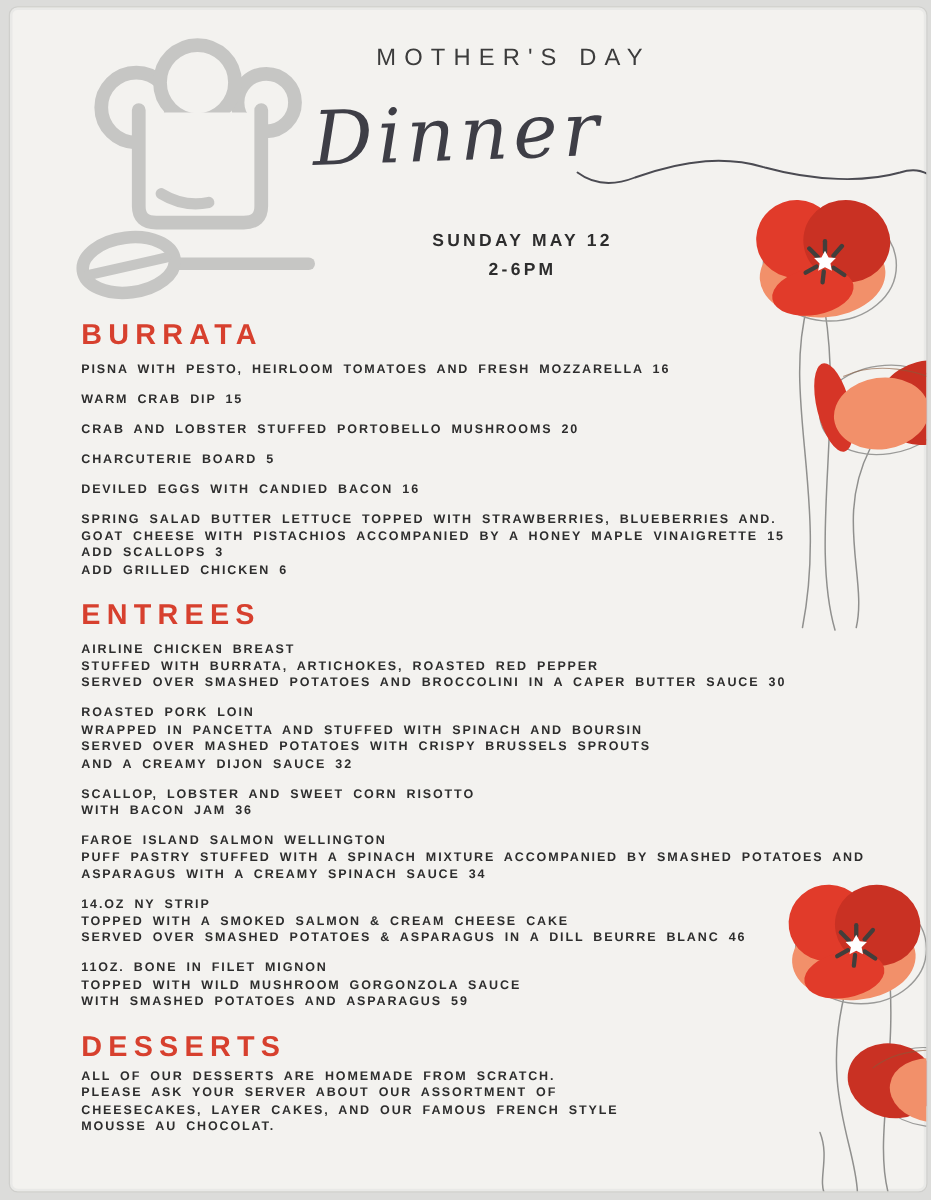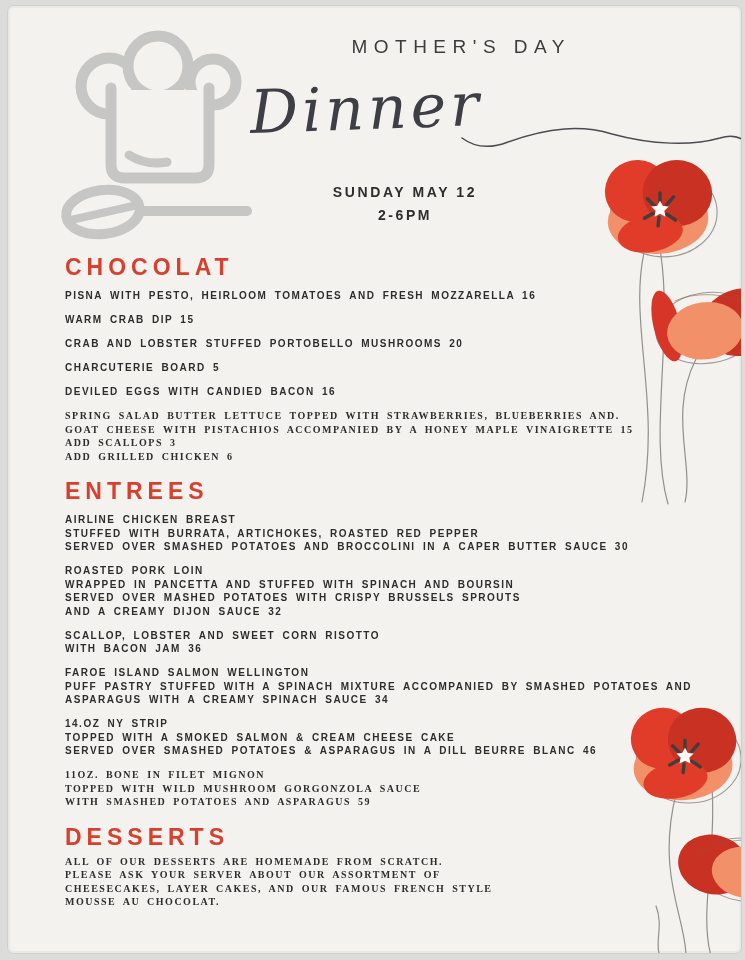--- a/index.html
+++ b/index.html
@@ -21,50 +21,50 @@
     background:#f3f2ef;
     border:1px solid #cfcfcc;
     border-radius:7px;
     box-shadow:0 0 0 2px #e9e9e7 inset;
     overflow:hidden;
   }
   
   .chef-hat{position:absolute;left:33px;top:18px;}
   .eyebrow{
     position:absolute;left:293px;top:30px;width:270px;
-    text-align:right;
+    text-align:left;
     font-size:19px;font-weight:500;letter-spacing:6.5px;
     color:#3c3c3c;
   }
   .script-title{
     position:absolute;left:242px;top:72px;
     font-family:"DejaVu Serif", serif;
     font-style:italic;font-weight:400;
     font-size:60px;line-height:1;
     letter-spacing:4px;color:#3e3e46;
     transform:rotate(-2deg);
   }
   .flourish{position:absolute;left:452px;top:106px;}
   .when{
-    position:absolute;left:297px;top:178px;width:200px;
+    position:absolute;left:310px;top:178px;width:200px;
     text-align:center;color:#2d2d2d;
   }
   .when .date{font-size:14px;font-weight:bold;letter-spacing:2.6px;}
   .when .time{font-size:14px;font-weight:bold;letter-spacing:2.6px;margin-top:7px;}
   
   .menu{position:absolute;left:57px;top:248px;}
   .section{margin-bottom:15px;}
   .section-title{
     margin:0 0 8px 0;
     font-size:23px;font-weight:bold;letter-spacing:5px;
     color:#d7402e;
   }
   .section-desserts .section-title{margin-bottom:4px;}
   .menu-item{margin-bottom:10.5px;}
-  .menu-item:last-child{margin-bottom:0;font-family:Liberation Serif, serif;}
+  .menu-item:last-child{margin-bottom:0;}
   .menu-line{
     font-size:10px;font-weight:bold;
     letter-spacing:1.5px;word-spacing:3px;
     line-height:13.5px;
     color:#2d2d2d;white-space:nowrap;
   }
   
   .poppies-top{position:absolute;left:590px;top:128px;}
   .poppies-bottom{position:absolute;left:590px;top:688px;}
   svg{display:block;}
@@ -145,21 +145,21 @@
         <path d="M112,70 C122,150 100,215 113,262"></path>
         <path d="M58,212 C66,232 56,250 62,262"></path>
       </g>
       <use href="#poppy-full" x="28" y="6" width="118" height="107"></use>
       <use href="#poppy-side" x="-8" y="134" width="110" height="80" transform="translate(96,0) scale(-1,1) translate(-96,0)"></use>
     </svg>
 
     <main class="menu">
 
       <section class="section section-starters">
-        <h2 class="section-title">CHOCOLAT</h2>
+        <h2 class="section-title">BURRATA</h2>
         <div class="menu-item">
           <div class="menu-line">PISNA WITH PESTO, HEIRLOOM TOMATOES AND FRESH MOZZARELLA 16</div>
         </div>
         <div class="menu-item">
           <div class="menu-line">WARM CRAB DIP 15</div>
         </div>
         <div class="menu-item">
           <div class="menu-line">CRAB AND LOBSTER STUFFED PORTOBELLO MUSHROOMS 20</div>
         </div>
         <div class="menu-item">

